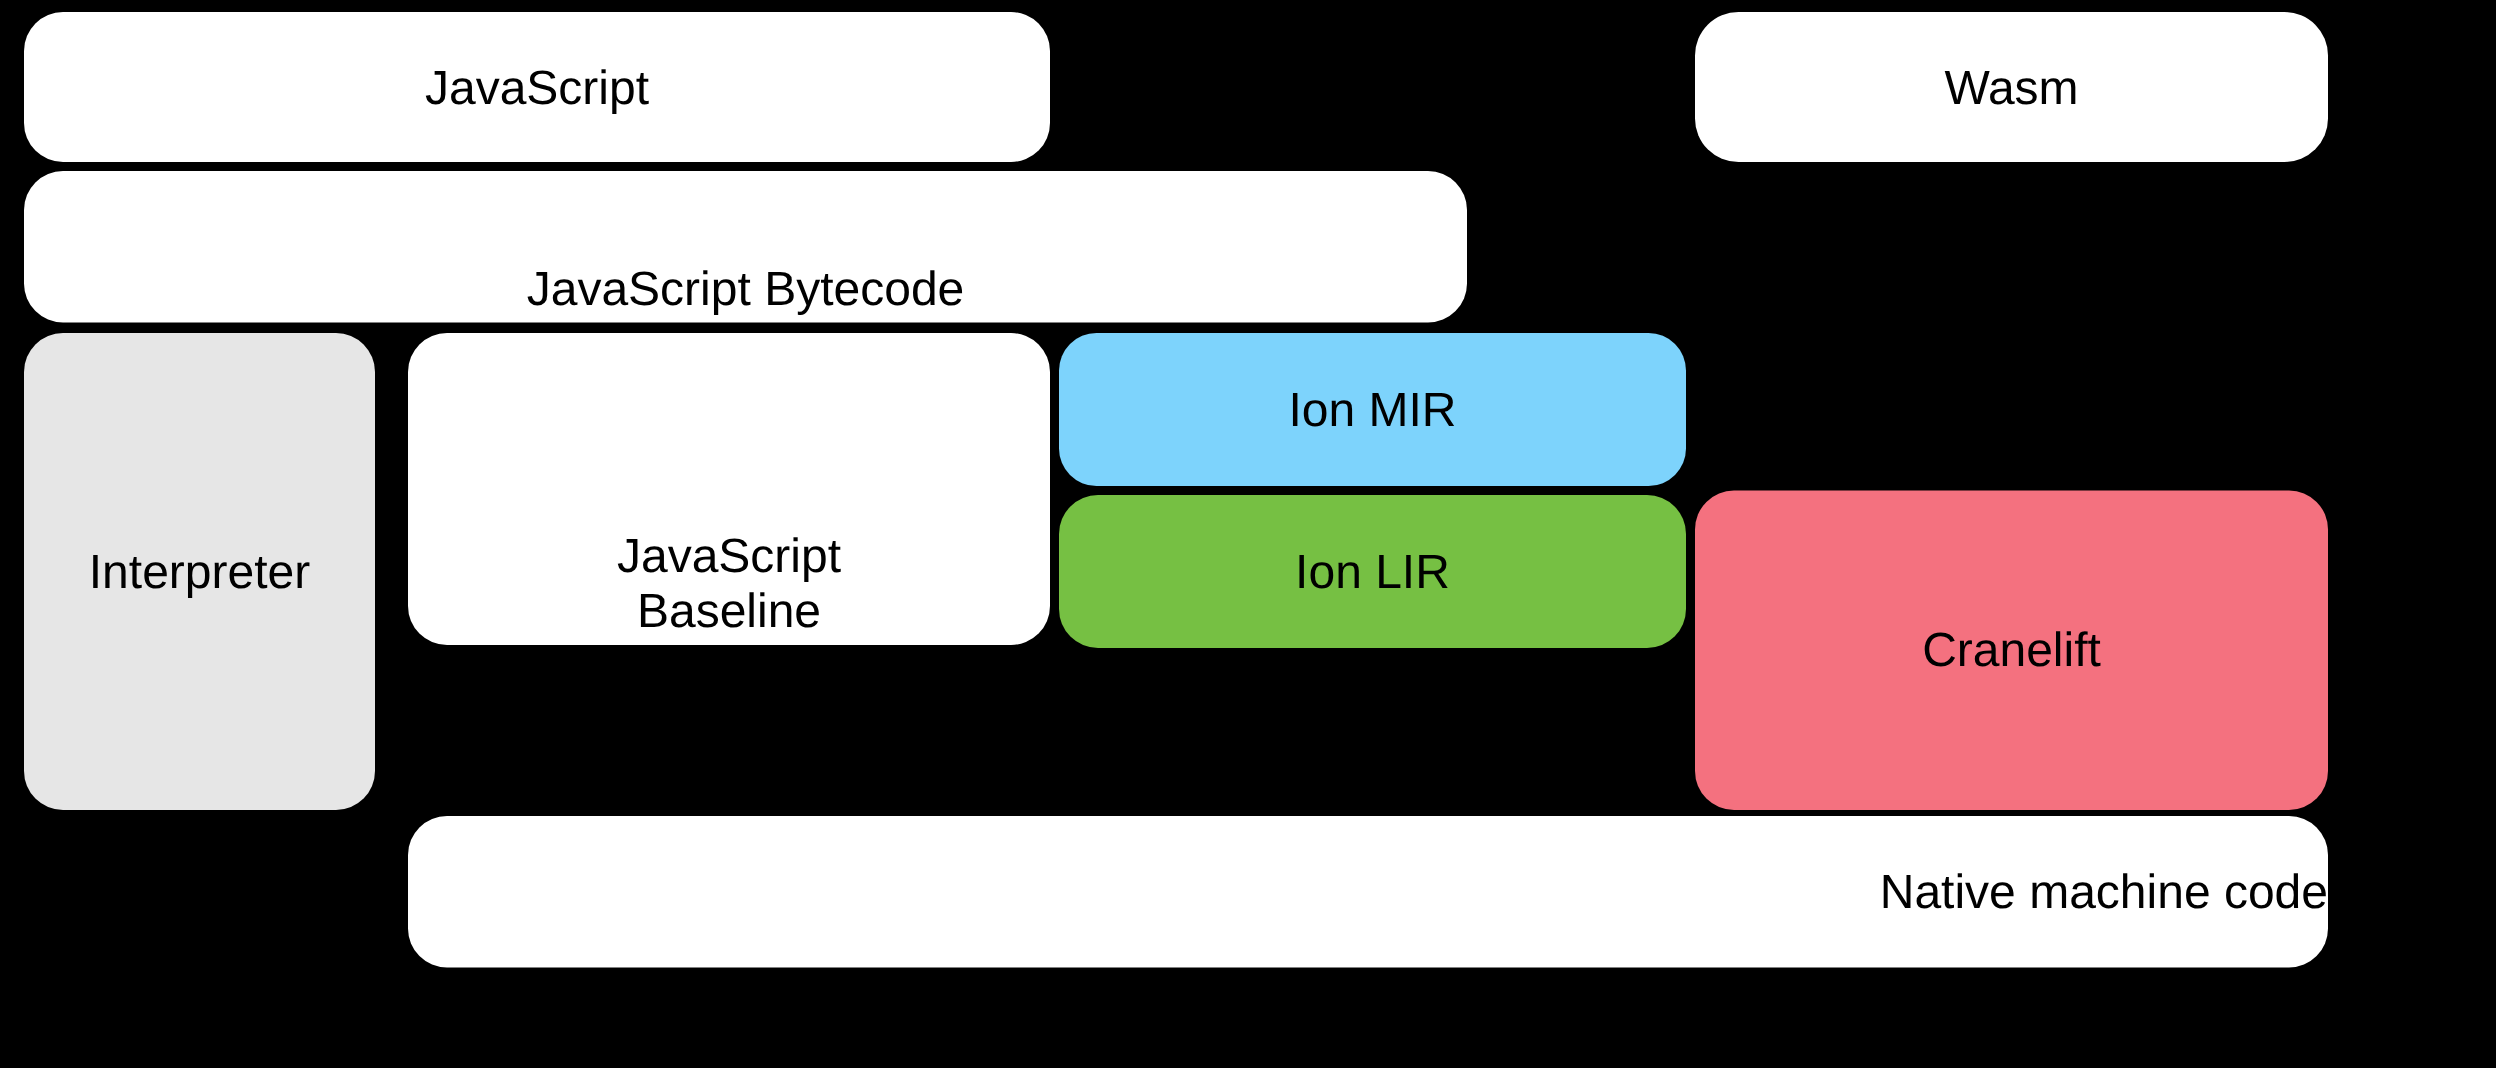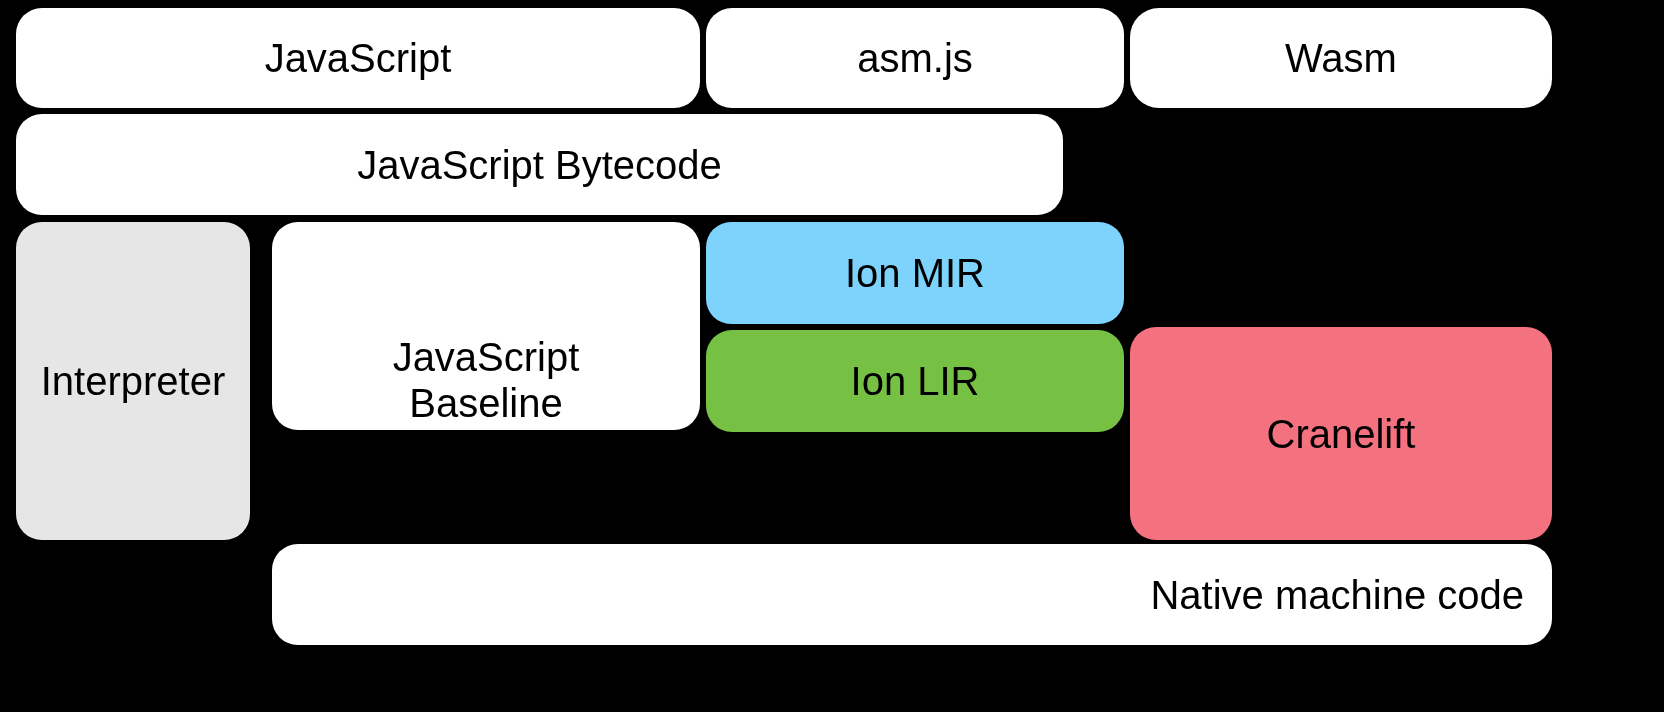--- a/index.html
+++ b/index.html
@@ -16,52 +16,49 @@
     overflow: hidden;
   }
   .node {
     position: absolute;
     border-radius: 26px;
     display: flex;
     align-items: center;
     justify-content: center;
     text-align: center;
     color: #000000;
-    font-size: 40px;
+    font-size: 32px;
     line-height: 1.15;
     box-sizing: border-box;
-    padding: 4px 28px;
+    padding: 4px 0;
   }
   
   .n-javascript          { left: 16px;   top: 8px;   width: 684px; height: 100px; }
   .n-asmjs               { left: 706px;  top: 8px;   width: 418px; height: 100px; }
   .n-wasm                { left: 1130px; top: 8px;   width: 422px; height: 100px; border-radius: 29px; }
-  .n-js-bytecode         { left: 16px;   top: 114px; width: 1047px; height: 101px; }
+  .n-js-bytecode         { left: 16px;   top: 114px; width: 962px; height: 101px; align-items: flex-end; }
   .n-baldrmonkey         { left: 916px;  top: 114px; width: 424px; height: 101px; }
   .n-interpreter         { left: 16px;   top: 222px; width: 234px; height: 318px; }
   .n-js-baseline         { left: 272px;  top: 222px; width: 428px; height: 208px; }
   .n-ion-mir             { left: 706px;  top: 222px; width: 418px; height: 102px; }
   .n-ion-lir             { left: 706px;  top: 330px; width: 418px; height: 102px; }
   .n-cranelift           { left: 1130px; top: 327px; width: 422px; height: 213px; }
   .n-macro-assembler     { left: 272px;  top: 436px; width: 852px; height: 102px; }
   .n-native-machine-code { left: 272px;  top: 544px; width: 1280px; height: 101px; }
   .n-js-baseline .label  { max-width: 280px; }
 </style>
 </head>
 <body>
 
 <div id="canvas">
 
   <div class="node n-javascript" style="background-color: rgb(255, 255, 255);">
     <span class="label">JavaScript</span>
   </div>
 
-  <div class="node n-asmjs" style="background-color: rgb(255, 255, 255);">
-    <span class="label">asm.js</span>
-  </div>
 
   <div class="node n-wasm" style="background-color: rgb(255, 255, 255);">
     <span class="label">Wasm</span>
   </div>
 
   <div class="node n-js-bytecode" style="background-color: rgb(255, 255, 255);">
     <span class="label">JavaScript Bytecode</span>
   </div>
 
 

